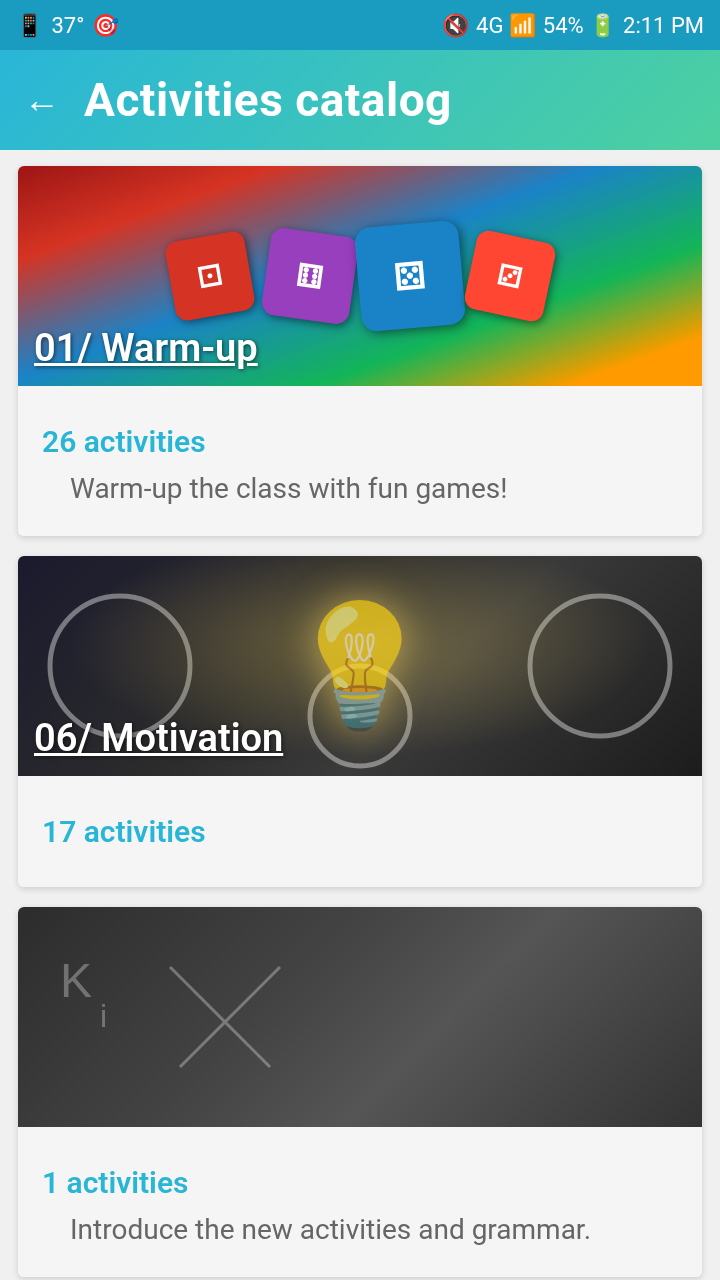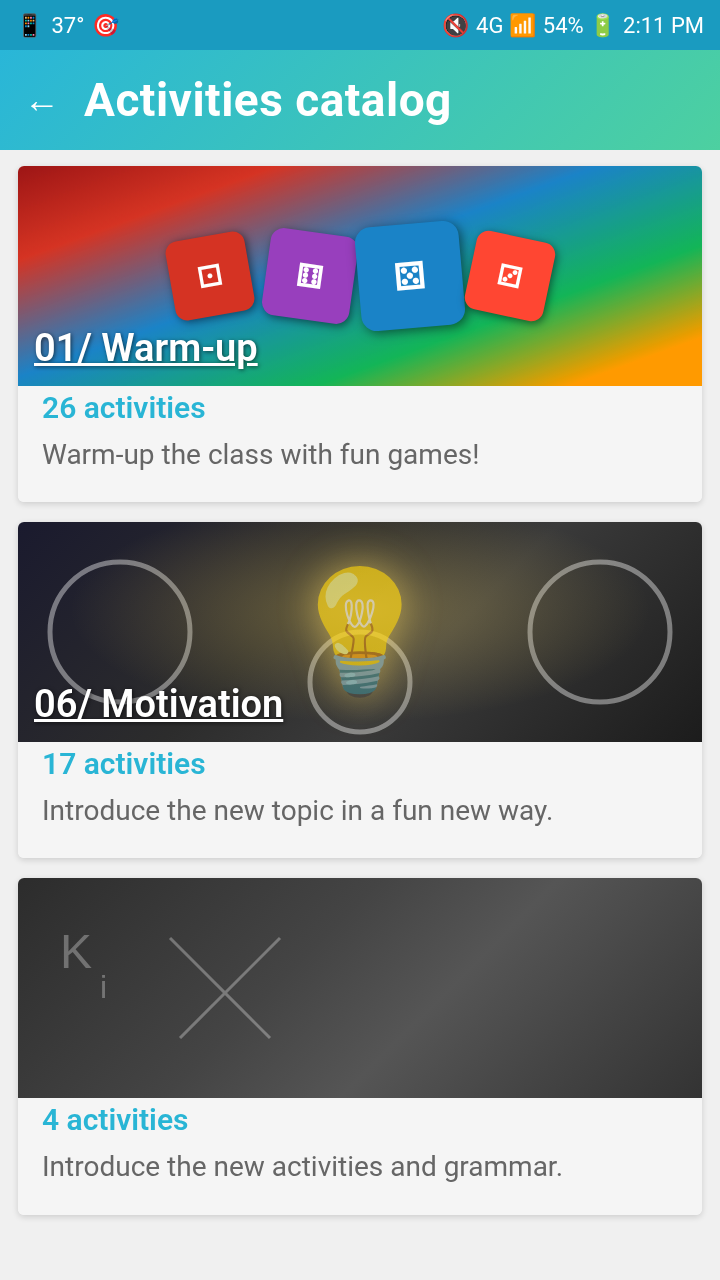--- a/index.html
+++ b/index.html
@@ -109,35 +109,36 @@
       inset: 0;
       background: radial-gradient(ellipse at 50% 40%, rgba(255,220,100,0.3) 0%, transparent 60%);
     }
 
     
     .introduction-bg {
       background: linear-gradient(135deg, #2c2c2c 0%, #444 40%, #555 60%, #333 100%);
     }
 
     .card-body {
-      padding: 4px 24px 28px;
+      padding: 38px 24px 28px;
       background: #f5f5f5;
     }
 
     .activities-count {
       color: #29b5d5;
       font-size: 30px;
       font-weight: 600;
       margin-bottom: 10px;
     }
 
     .card-description {
       color: #666;
       font-size: 28px;
       line-height: 1.4;
+      margin-left: 28px;
     }
 
     
     .dice-container {
       position: absolute;
       inset: 0;
       display: flex;
       align-items: center;
       justify-content: center;
       gap: 20px;
@@ -224,32 +225,31 @@
         <circle cx="580" cy="110" r="70" fill="none" stroke="white" stroke-width="5"></circle>
         <circle cx="340" cy="160" r="50" fill="none" stroke="white" stroke-width="5"></circle>
       </svg>
       <div class="bulb-container">
         <span class="bulb-icon">💡</span>
       </div>
       <span class="card-image-label">06/ Motivation</span>
     </div>
     <div class="card-body">
       <div class="activities-count">17 activities</div>
-      <div class="card-description">Introduce the new topic in a fun new way.</div>
     </div>
   </div>
 
   <div class="card">
     <div class="card-image introduction-bg">
       <svg style="position:absolute;inset:0;width:100%;height:100%;opacity:0.3;" viewBox="0 0 680 220">
         <text x="40" y="90" fill="white" font-size="48" font-family="Arial">K</text>
         <text x="80" y="120" fill="white" font-size="32" font-family="Arial">i</text>
         <line x1="150" y1="60" x2="250" y2="160" stroke="white" stroke-width="3"></line>
         <line x1="160" y1="160" x2="260" y2="60" stroke="white" stroke-width="3"></line>
       </svg>
     </div>
     <div class="card-body">
-      <div class="activities-count">4 activities</div>
+      <div class="activities-count">1 activities</div>
       <div class="card-description">Introduce the new activities and grammar.</div>
     </div>
   </div>
 
 </div>
 
 </body></html>

